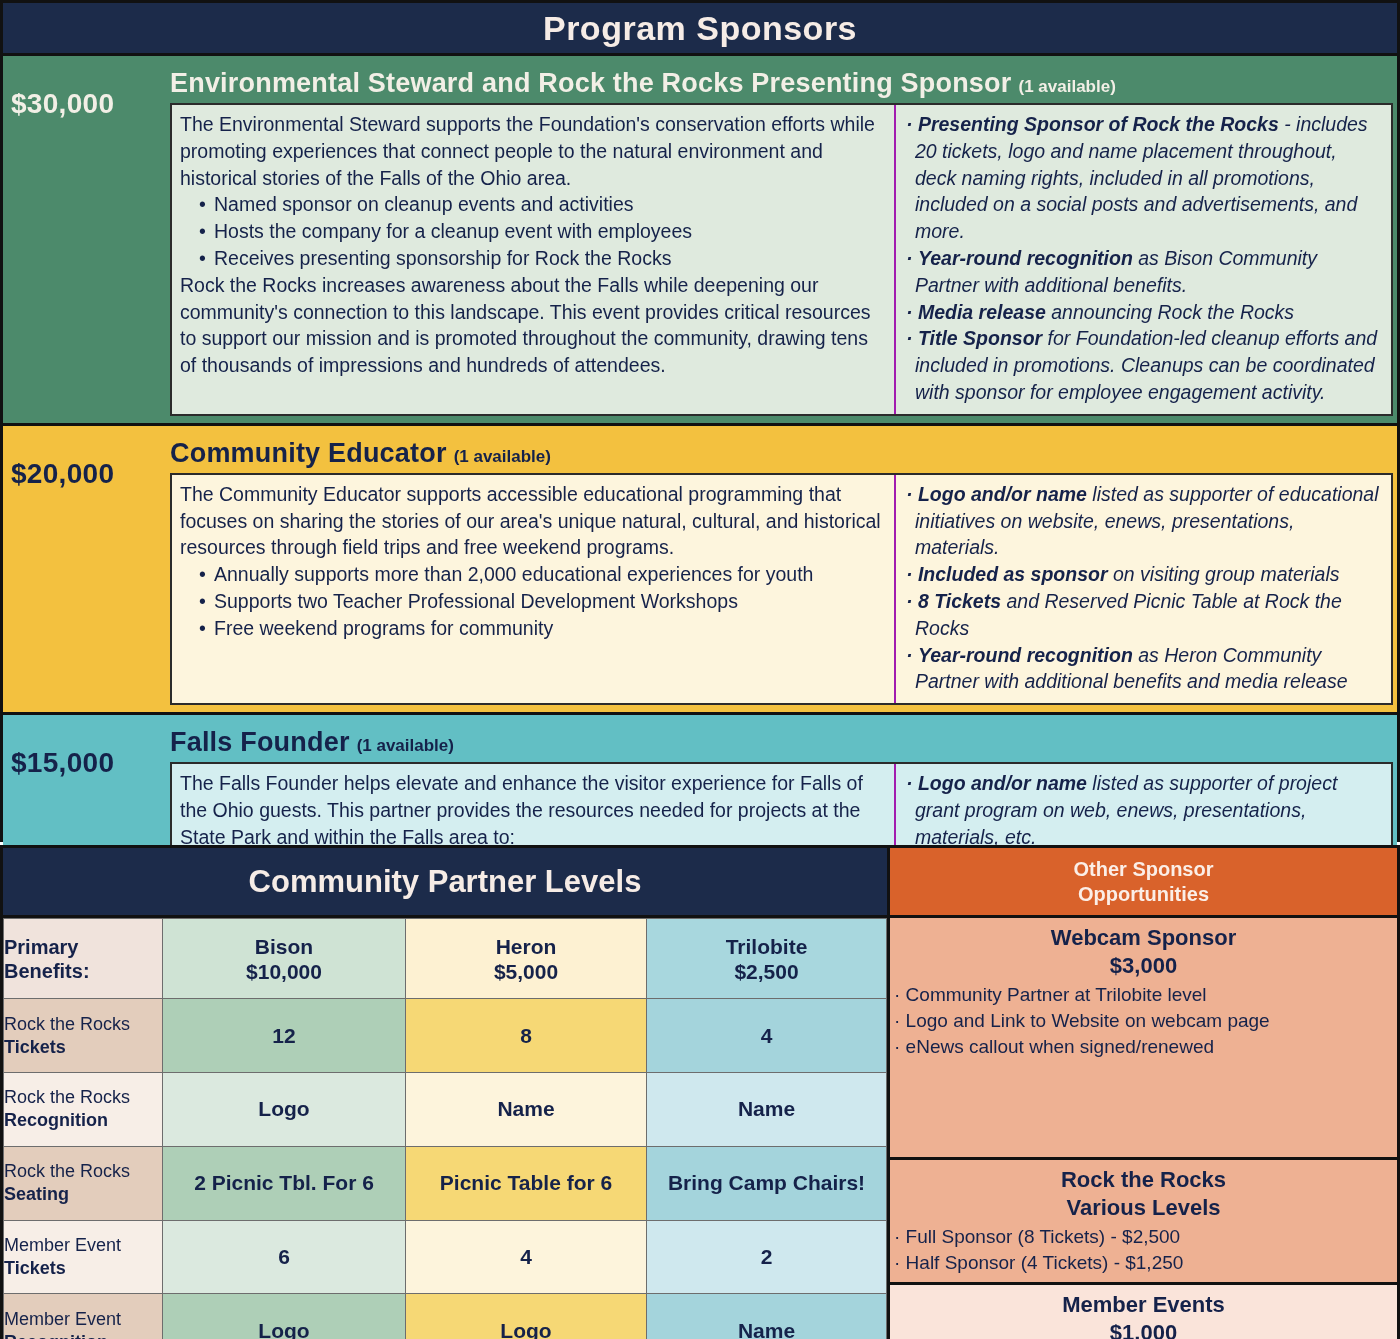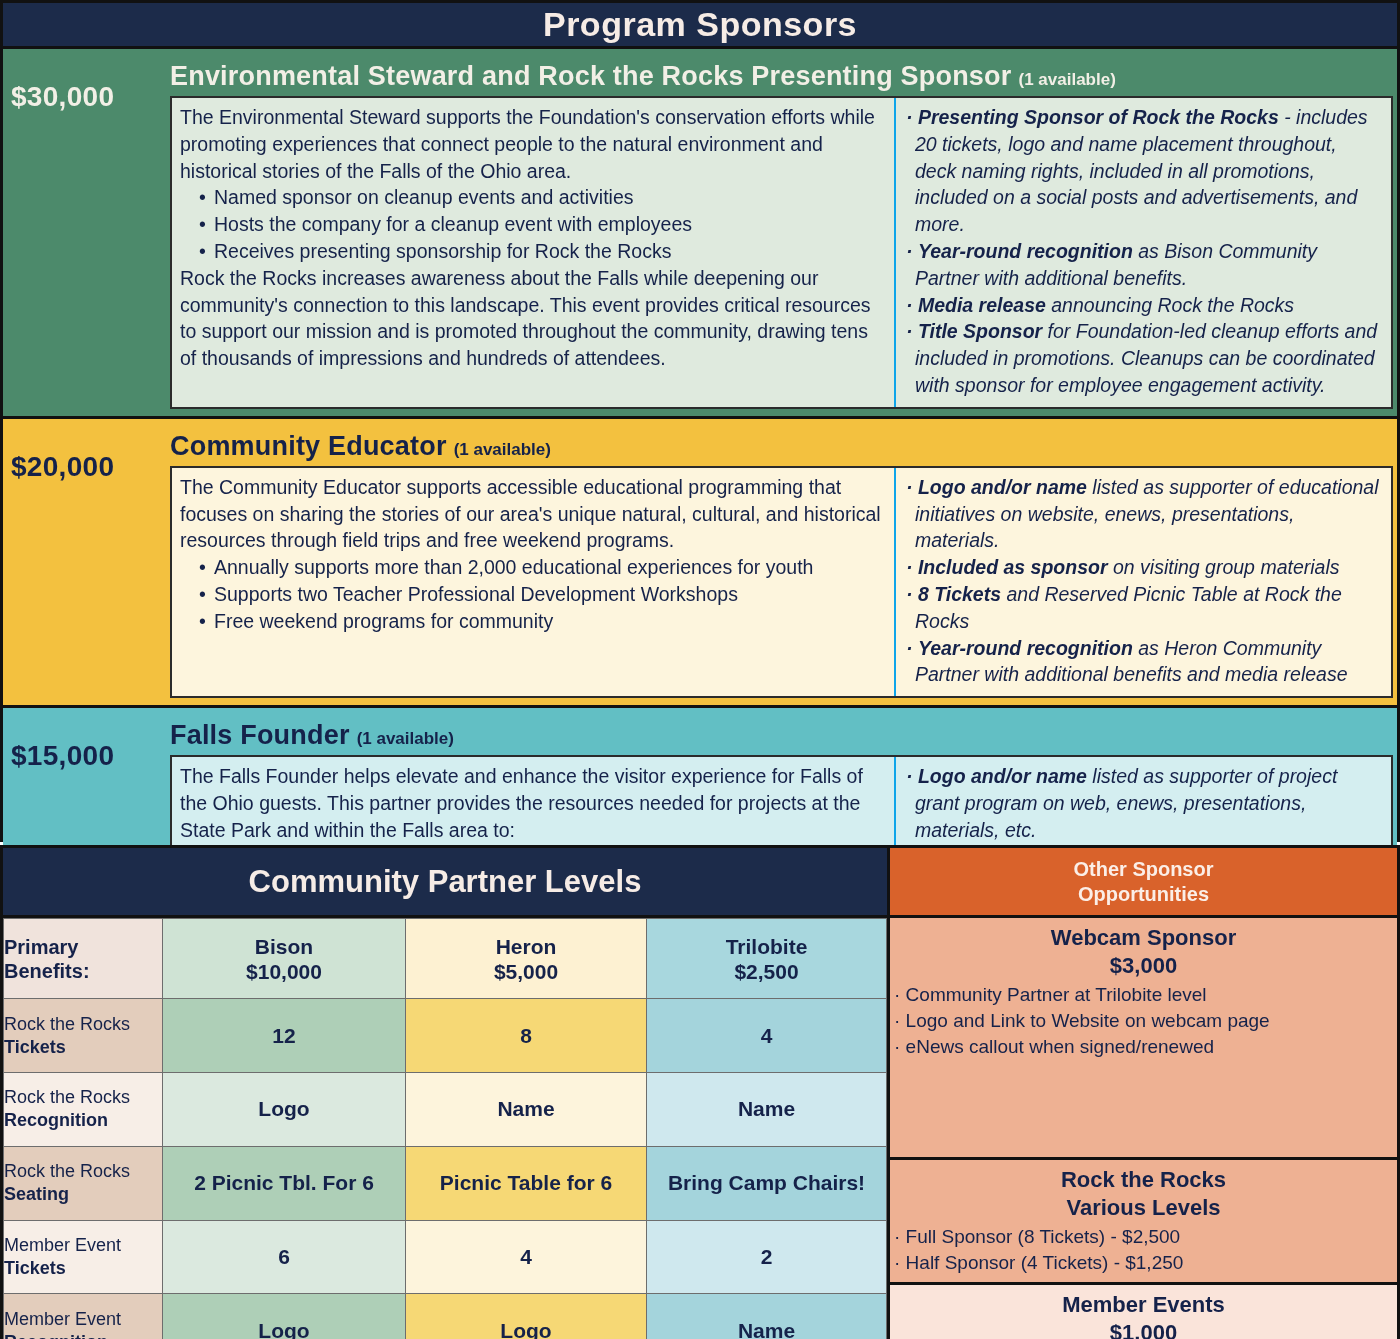--- a/index.html
+++ b/index.html
@@ -21,21 +21,21 @@
     box-sizing: border-box;
   }
   #sponsors-panel {
     width: 1400px;
     height: 842px;
     position: relative;
   }
   .panel-title {
     background: #1c2b4a;
     color: #f6ece6;
-    height: 46px;
+    height: 53px;
     display: flex;
     align-items: center;
     justify-content: center;
     font-size: 34px;
     font-weight: bold;
     letter-spacing: 0.5px;
     box-sizing: border-box;
     border-bottom: 3px solid #111111;
   }
 
@@ -80,21 +80,21 @@
   .tier-cols {
     display: flex;
     margin: 0 4px 7px 10px;
     border: 2px solid #2b2b2b;
     box-sizing: border-box;
   }
   .tier-col-left {
     flex: 0 0 724px;
     box-sizing: border-box;
     padding: 6px 8px 8px 8px;
-    border-right: 2px solid #0ea5e9;
+    border-right: 2px solid #a21caf;
   }
   .tier-col-right {
     flex: 1 1 auto;
     box-sizing: border-box;
     padding: 6px 8px 8px 10px;
     min-width: 0;
     font-style: italic;
   }
   .para {
     font-size: 19.5px;

